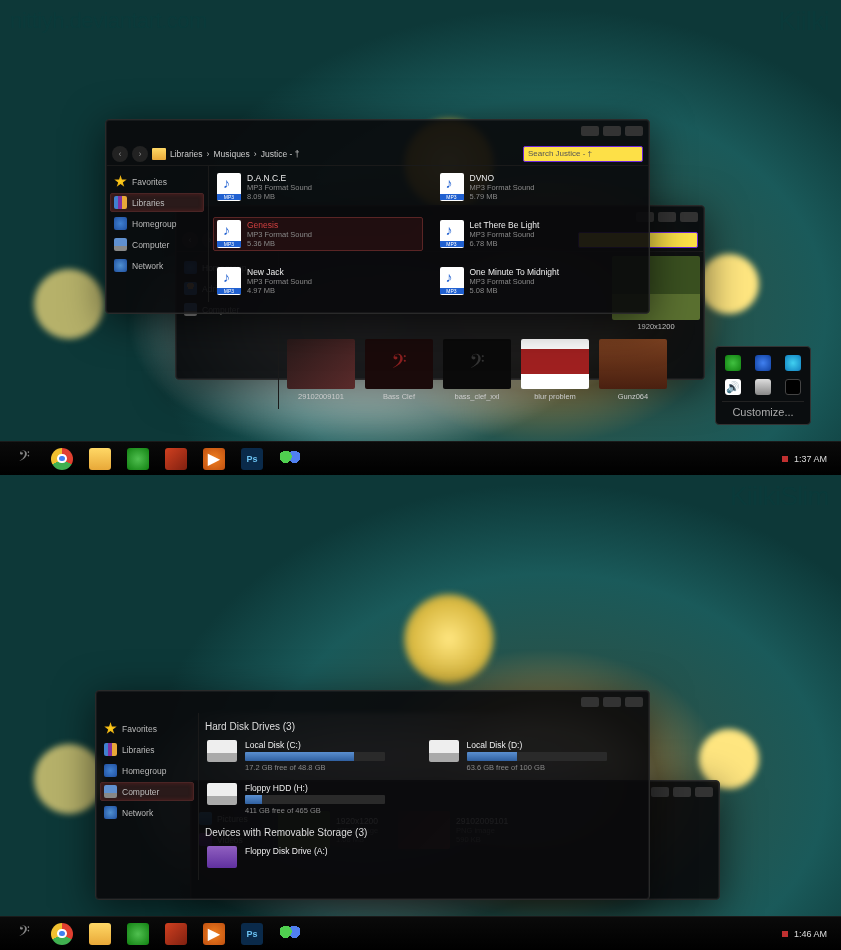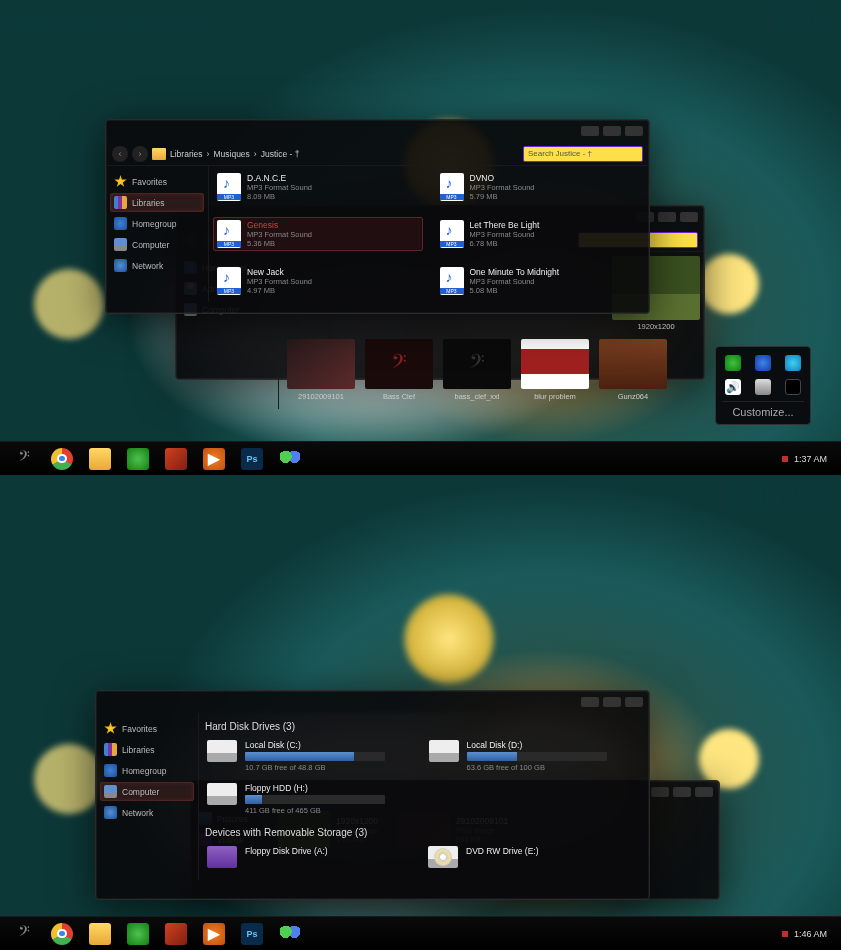--- a/index.html
+++ b/index.html
@@ -382,21 +382,21 @@
       <div class="content">
         <div class="section-head">Hard Disk Drives (3)</div>
         <div style="display:grid;grid-template-columns:1fr 1fr;gap:1px;" id="drives-grid">
             <div class="drive-row">
               <div class="drive-ico"></div>
     <div class="drive-meta">
                 <div class="name">Local Disk (C:)</div>
     <div class="drive-bar">
                   <div class="drive-bar-in" style="width:78%"></div>
                 </div>
-    <div class="sub">10.7 GB free of 48.8 GB</div>
+    <div class="sub">17.2 GB free of 48.8 GB</div>
               </div>
             </div>
             <div class="drive-row">
               <div class="drive-ico"></div>
     <div class="drive-meta">
                 <div class="name">Local Disk (D:)</div>
     <div class="drive-bar">
                   <div class="drive-bar-in" style="width:36%"></div>
                 </div>
     <div class="sub">63.6 GB free of 100 GB</div>
@@ -414,26 +414,20 @@
             </div>
           </div>
         <div class="section-head">Devices with Removable Storage (3)</div>
         <div style="display:grid;grid-template-columns:1fr 1fr;gap:0;" id="rem-grid">
             <div class="drive-row">
               <div class="drive-ico floppy"></div>
     <div class="drive-meta">
                 <div class="name">Floppy Disk Drive (A:)</div>
               </div>
             </div>
-            <div class="drive-row">
-              <div class="drive-ico dvd"></div>
-    <div class="drive-meta">
-                <div class="name">DVD RW Drive (E:)</div>
-              </div>
-            </div>
           </div>
       </div>
     </div>
   </div>
 
   <div class="taskbar">
     <div class="tb-item">
         <span class="start-ico">𝄢</span>
       </div>
     <div class="tb-item">

